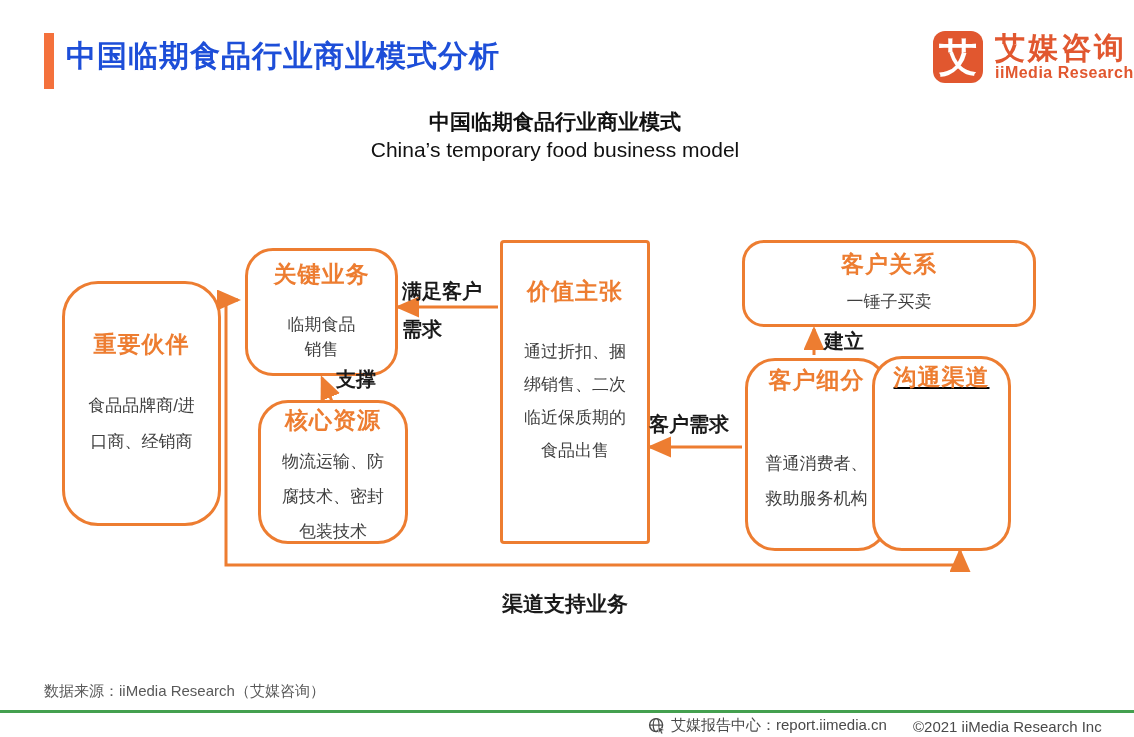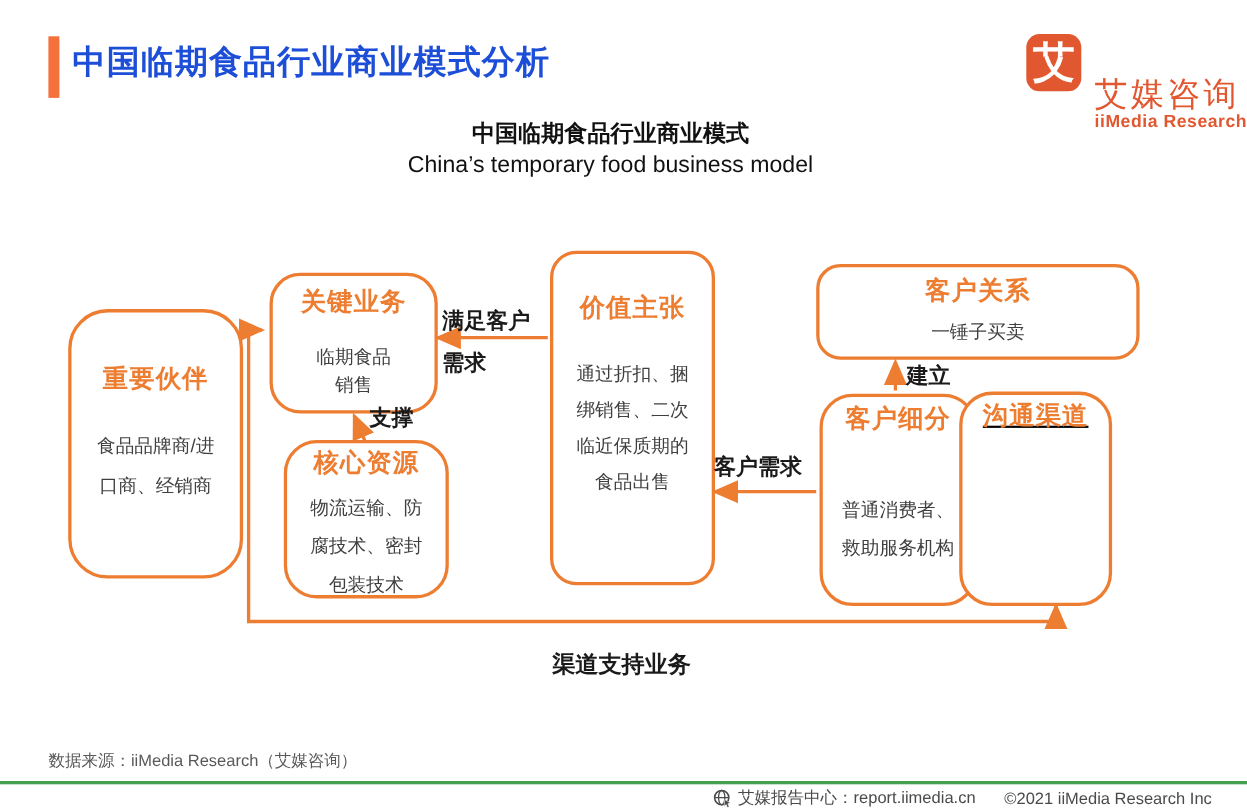--- a/index.html
+++ b/index.html
@@ -6,21 +6,21 @@
   body{font-family:"Liberation Sans","DejaVu Sans",sans-serif;}
   .slide{position:relative;width:1134px;height:737px;background:#fff;overflow:hidden;}
 
   
   .accent-bar{position:absolute;left:44px;top:33px;width:10px;height:56px;background:#F4713C;}
   .page-title{position:absolute;left:66px;top:36px;font-size:30px;font-weight:bold;color:#1d4ed8;letter-spacing:1px;}
   .logo{position:absolute;left:933px;top:31px;display:flex;align-items:flex-start;}
   .logo-mark{width:50px;height:52px;background:#E1572F;border-radius:12px;color:#fff;
     font-size:38px;font-weight:bold;display:flex;align-items:center;justify-content:center;line-height:1;}
   .logo-text{margin-left:12px;color:#E1572F;}
-  .logo-cn{font-size:30px;font-weight:normal;letter-spacing:3px;line-height:1.1;margin-top:38px;}
+  .logo-cn{font-size:30px;font-weight:bold;letter-spacing:3px;line-height:1.1;}
   .logo-en{font-size:16px;font-weight:bold;letter-spacing:0.5px;}
 
   
   .subtitle{position:absolute;left:200px;top:108px;width:710px;text-align:center;color:#111;}
   .subtitle-cn{font-size:21px;font-weight:bold;line-height:1.35;}
   .subtitle-en{font-size:21px;line-height:1.35;}
 
   
   .dbox{position:absolute;background:#fff;border:3px solid #ED7D31;text-align:center;}
   .dbox .dtitle{color:#ED7D31;font-weight:bold;font-size:23px;letter-spacing:1px;}
@@ -34,21 +34,21 @@
   .box-key{left:245px;top:248px;width:147px;height:122px;border-radius:28px;}
   .box-key .dtitle{margin-top:8px;}
   .box-key .dline{line-height:25px;}
   .box-key .dbody{margin-top:22px;}
 
   .box-core{left:258px;top:400px;width:144px;height:138px;border-radius:30px;}
   .box-core .dtitle{margin-top:2px;}
   .box-core .dline{line-height:35px;}
   .box-core .dbody{margin-top:8px;}
 
-  .box-value{left:500px;top:228px;width:144px;height:298px;border-radius:24px;}
+  .box-value{left:500px;top:240px;width:144px;height:298px;border-radius:4px;}
   .box-value .dtitle{margin-top:33px;}
   .box-value .dline{line-height:33px;}
   .box-value .dbody{margin-top:28px;}
 
   .box-relations{left:742px;top:240px;width:288px;height:81px;border-radius:22px;}
   .box-relations .dtitle{margin-top:6px;}
   .box-relations .dline{line-height:24px;}
   .box-relations .dbody{margin-top:10px;}
 
   .box-segments{left:745px;top:358px;width:137px;height:187px;border-radius:30px;}

